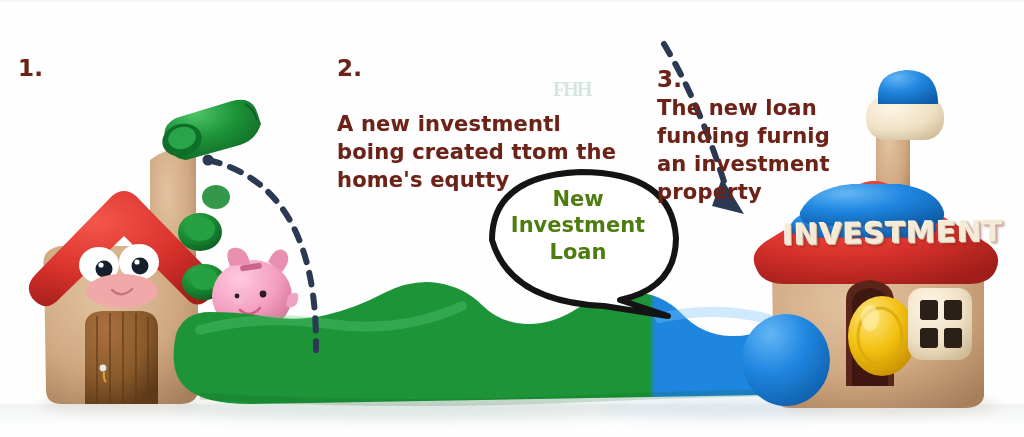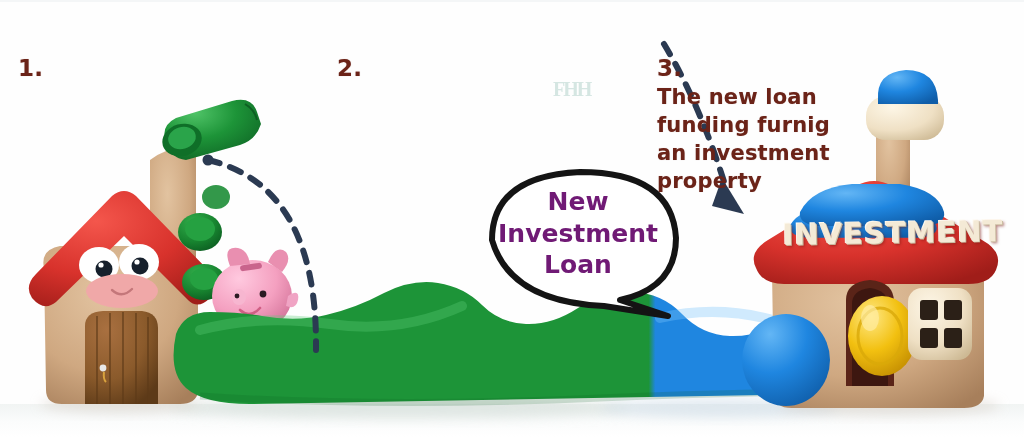--- a/index.html
+++ b/index.html
@@ -43,21 +43,21 @@
   }
   .anno .num {
     display: block;
     font-size: 23px;
     margin-bottom: 6px;
   }
   .anno .body { display: block; font-size: 21px; }
 
   #anno1 { left: 18px; top: 32px; }
   #anno2 { left: 337px; top: 32px; }
-  #anno3 { left: 657px; top: 32px; width: 230px; }
+  #anno3 { left: 657px; top: 43px; width: 230px; }
   #anno3 .num {
     display: inline-block;
     margin-right: 8px;
     margin-bottom: 0;
     vertical-align: top;
   }
   #anno3 .body { display: inline; }
 
   
   .glyph-artifact {
@@ -78,23 +78,23 @@
     width: 1024px; height: 437px;
     pointer-events: none;
   }
 
   
   #bubble-text {
     position: absolute;
     left: 487px; top: 186px;
     width: 182px;
     text-align: center;
-    color: #701a75;
+    color: #4d7c0f;
     font-weight: 700;
-    font-size: 25px;
+    font-size: 21px;
     line-height: 1.26;
     white-space: pre-line;
     font-family: "DejaVu Sans", sans-serif;
   }
 
   
   #sign-text {
     position: absolute;
     left: 778px; top: 216px;
     width: 230px;
@@ -311,20 +311,23 @@
                Q510 302 492 240 Z" fill="#ffffff" stroke="#141414" stroke-width="6" stroke-linejoin="round"></path>
     </g>
   </svg>
 
   <div class="anno" id="anno1">
     <span class="num">1.</span>
   </div>
 
   <div class="anno" id="anno2">
     <span class="num">2.</span>
+    <span class="body">A new investmentl
+boing created ttom the
+   home's equtty</span>
   </div>
   <div class="glyph-artifact">FHH</div>
 
   <div class="anno" id="anno3">
     <span class="num">3.</span>
     <span class="body">The new loan
 funding furnig
 an investment
 property</span>
   </div>

